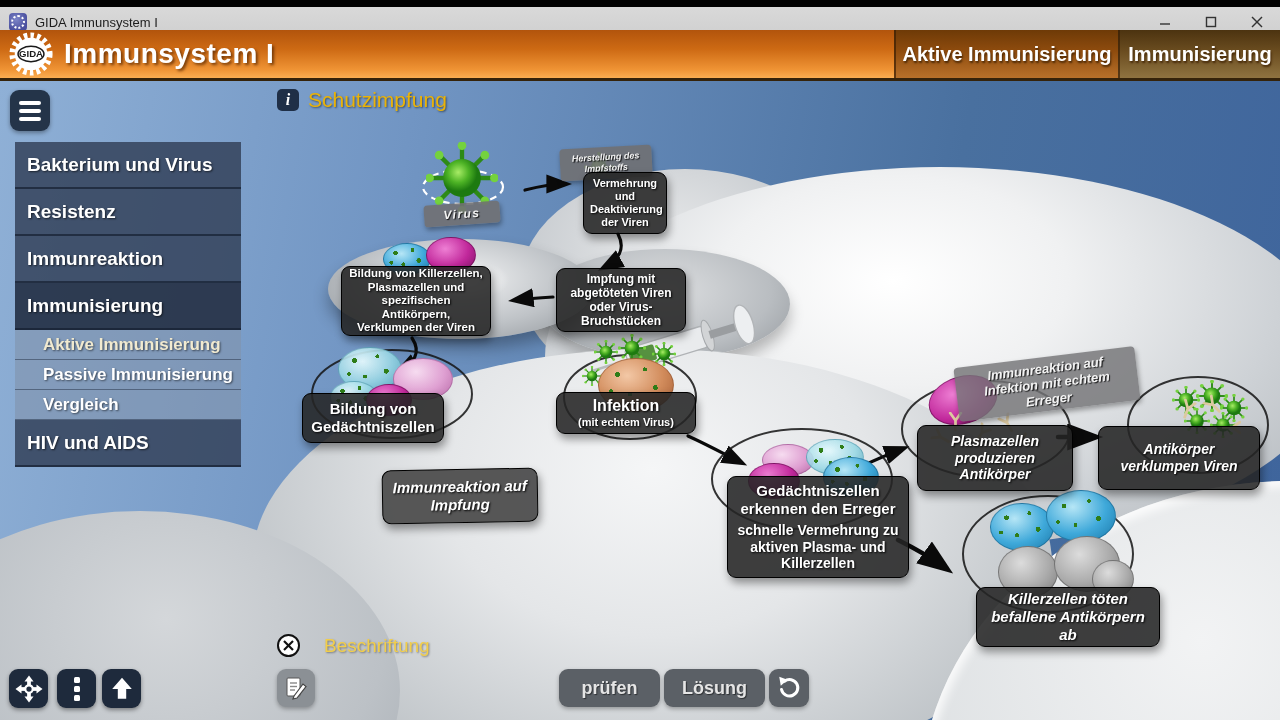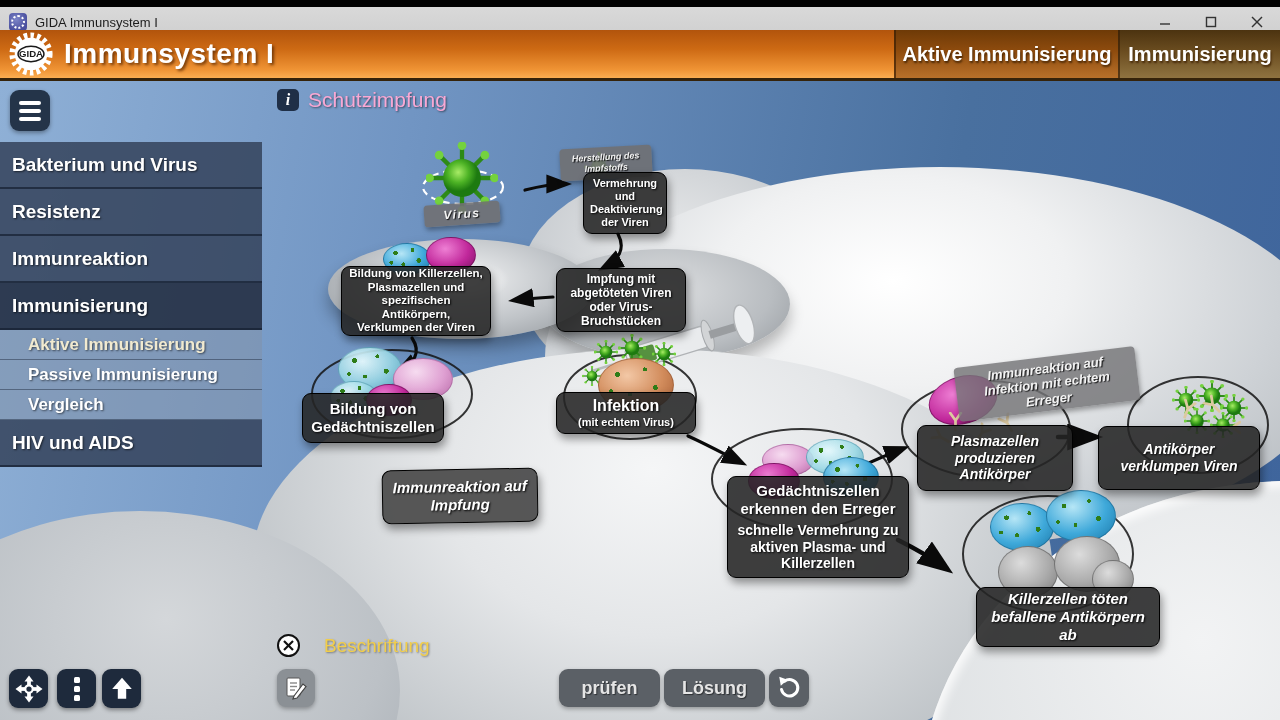--- a/index.html
+++ b/index.html
@@ -43,34 +43,34 @@
   #disc-main{left:252px;top:268px;width:800px;height:430px;
      background:radial-gradient(ellipse at 50% 28%,#f5f6f7 0%,#e4e6e8 38%,#bec3c7 78%,#a8aeb3 100%);}
   #disc-left{left:-120px;top:430px;width:520px;height:360px;
      background:radial-gradient(ellipse at 55% 30%,#d4d7da 0%,#bcc1c6 55%,#9aa1a8 100%);}
   #sph-br{left:920px;top:400px;width:740px;height:640px;
      background:radial-gradient(ellipse at 38% 25%,#f2f3f4 0%,#dfe2e4 45%,#b9bfc4 100%);box-shadow:inset 4px 6px 10px rgba(255,255,255,.8);}
   
   #burger{position:absolute;left:10px;top:90px;width:40px;height:41px;border-radius:9px;background:#243449;z-index:6;
           display:flex;flex-direction:column;align-items:center;justify-content:center;gap:4px;cursor:pointer;box-shadow:0 2px 4px rgba(0,0,0,.35);}
   #burger b{display:block;width:22px;height:4px;border-radius:2px;background:#fff;}
-  #menu{position:absolute;left:0;top:142px;width:262px;z-index:6;}
+  #menu{position:absolute;left:15px;top:142px;width:226px;z-index:6;}
   .mrow{height:47px;display:flex;align-items:center;padding-left:12px;box-sizing:border-box;
         background:rgba(52,66,90,.85);border-bottom:2px solid rgba(22,32,48,.7);
         color:#fff;font-size:19px;font-weight:bold;cursor:pointer;text-shadow:1px 1px 2px rgba(0,0,0,.6);}
   .mrow.sel{background:rgba(42,54,76,.96);}
   .srow{height:30px;display:flex;align-items:center;padding-left:28px;box-sizing:border-box;
         background:rgba(128,147,172,.60);border-bottom:1px solid rgba(35,48,68,.5);
         color:#fff;font-size:17px;font-weight:bold;cursor:pointer;text-shadow:1px 1px 2px rgba(0,0,0,.55);}
   .srow.active{color:#f1ead0;}
   
   #heading{position:absolute;left:277px;top:88px;display:flex;align-items:center;z-index:10;}
   .info-ico{width:22px;height:22px;border-radius:5px;background:#1f2f47;display:flex;align-items:center;justify-content:center;cursor:pointer;}
   .info-ico::after{content:"i";font-family:"Liberation Serif",serif;font-style:italic;font-weight:bold;font-size:16px;color:#fff;}
-  #heading .ht{margin-left:9px;color:#f9a8d4;font-size:21px;text-shadow:1px 1px 2px rgba(0,0,0,.5);}
+  #heading .ht{margin-left:9px;color:#eab308;font-size:21px;text-shadow:1px 1px 2px rgba(0,0,0,.5);}
   
   .lbl{position:absolute;z-index:4;box-sizing:border-box;display:flex;flex-direction:column;justify-content:center;text-align:center;line-height:1.18;}
   .lbl-dark{background:rgba(36,36,36,.88);border:1px solid #000;border-radius:9px;color:#fff;font-weight:bold;
             padding:4px 6px;box-shadow:2px 5px 8px rgba(0,0,0,.4);text-shadow:1px 1px 2px rgba(0,0,0,.95);cursor:pointer;}
   .lbl-gray{background:rgba(112,112,114,.9);border-radius:4px;color:#f2f2f2;font-weight:bold;font-style:italic;
             padding:3px 5px;box-shadow:1px 3px 5px rgba(0,0,0,.35);text-shadow:1px 1px 1px rgba(0,0,0,.8);}
   .it{font-style:italic;}
   
   .cell{position:absolute;border-radius:50%;z-index:3;}
   .c-cyan{background:radial-gradient(ellipse at 38% 32%,rgba(228,248,252,.95),rgba(150,215,228,.85) 55%,rgba(78,158,182,.9));border:1px solid rgba(70,140,160,.5);}

